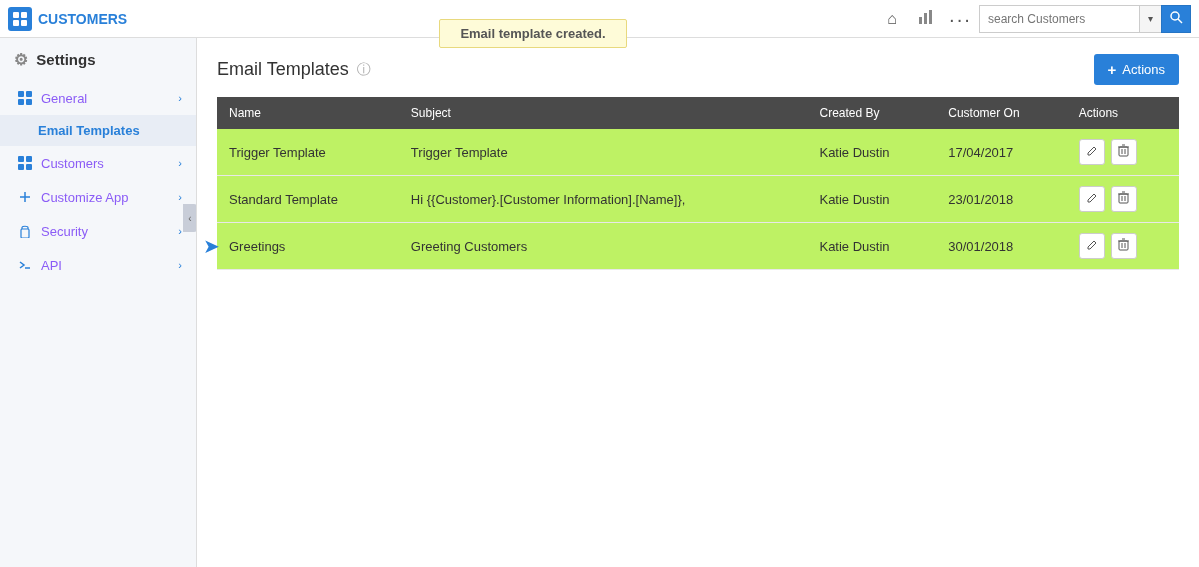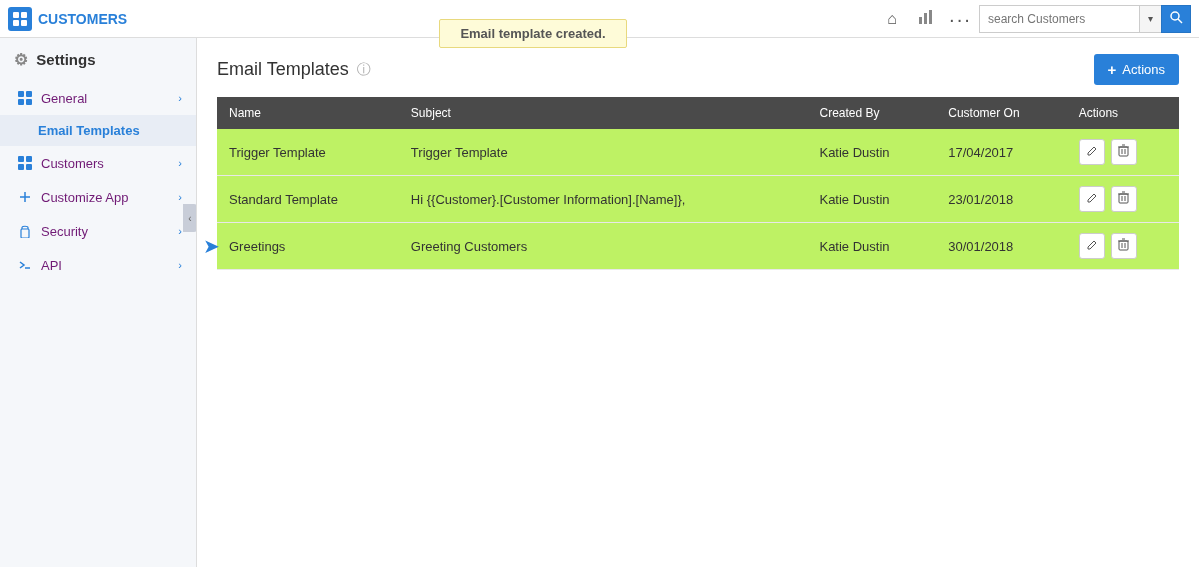--- a/index.html
+++ b/index.html
@@ -154,21 +154,21 @@
       height: 16px;
       display: flex;
       align-items: center;
       justify-content: center;
       font-size: 13px;
       color: #2980d9;
       flex-shrink: 0;
     }
     .sidebar-item-label {
       flex: 1;
-      color: #701a75;
+      color: #8b5cf6;
     }
     .sidebar-item-arrow {
       font-size: 11px;
       color: #2980d9;
     }
     .sidebar-sub-item {
       display: flex;
       align-items: center;
       padding: 8px 14px 8px 38px;
       cursor: pointer;

